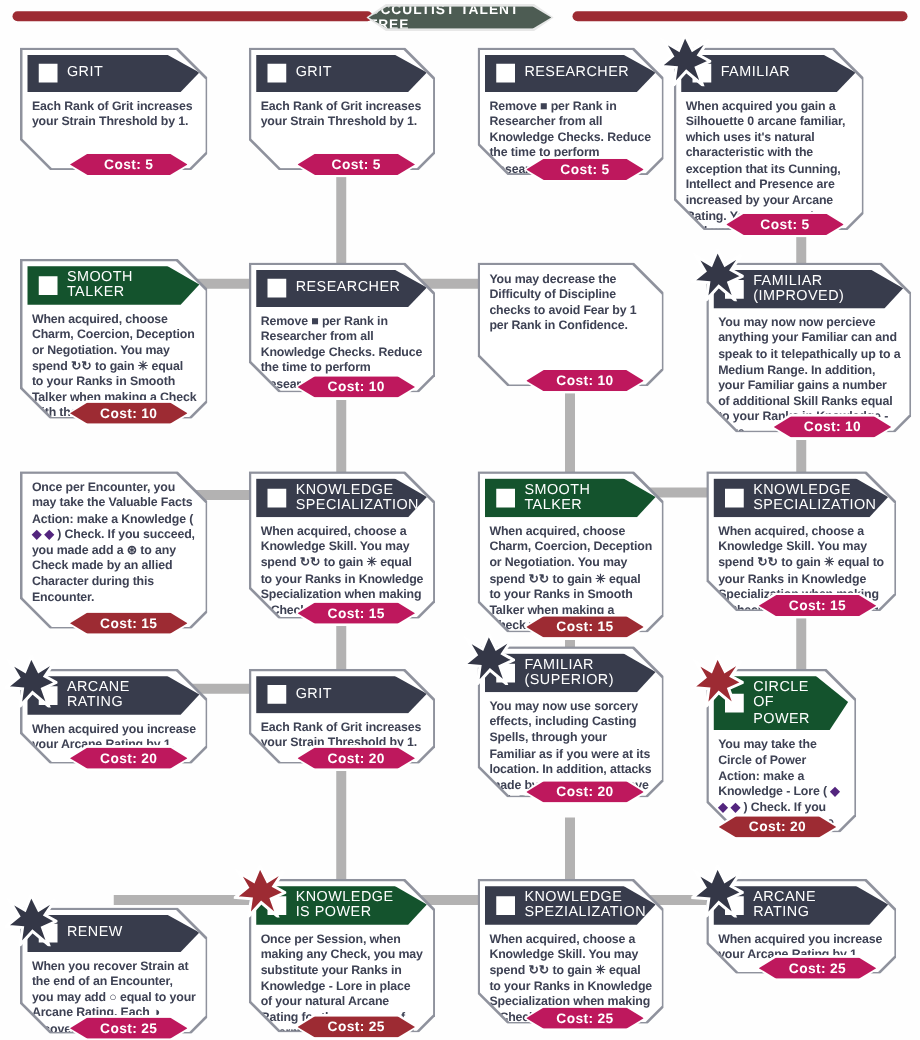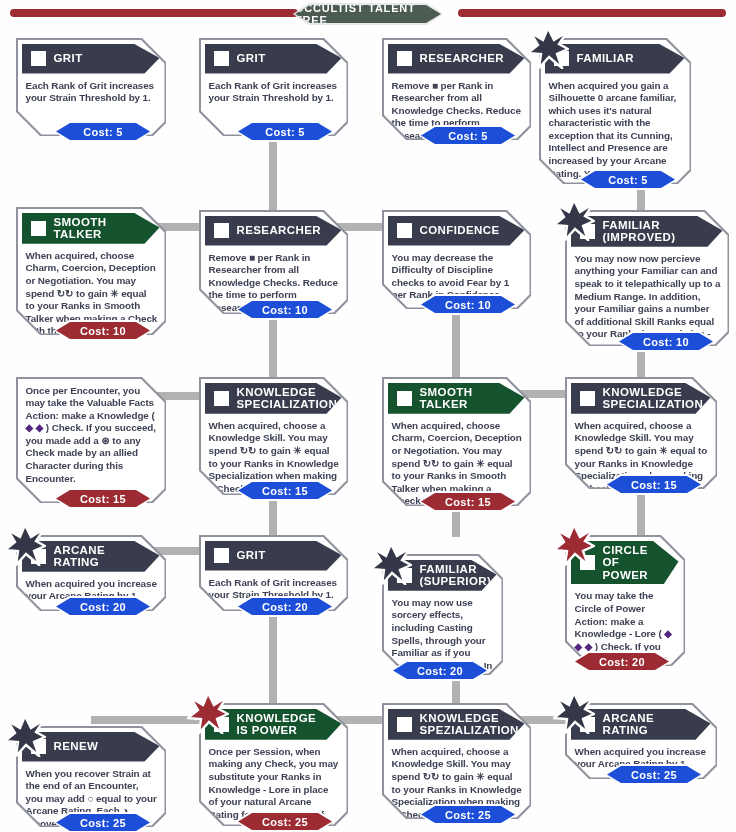--- a/index.html
+++ b/index.html
@@ -22,27 +22,27 @@
   .card{position:absolute;z-index:2;
     --clip:polygon(0 0,calc(100% - 24px) 0,100% 24px,100% calc(100% - 13px),calc(100% - 13px) 100%,24px 100%,0 calc(100% - 24px));}
   .card-shape{position:absolute;inset:0;background:#8f929d;clip-path:var(--clip);}
   .card-white{position:absolute;inset:1.5px;background:#fff;clip-path:var(--clip);overflow:hidden;}
   .card-header{position:relative;margin:4px 5px 0 4px;min-height:30px;
     background:#383c4c;color:#fff;display:flex;align-items:center;gap:8px;
     padding:3px 28px 3px 9px;box-sizing:border-box;
     clip-path:polygon(0 0,calc(100% - 26px) 0,100% 48%,calc(100% - 15px) 100%,0 100%);}
   .card.red .card-header{background:#14532d;}
   .hdr-square{flex:0 0 auto;width:15px;height:15px;background:#fff;}
-  .hdr-title{font-size:11.5px;font-weight:bold;letter-spacing:.4px;line-height:1.1;text-transform:uppercase;}
+  .hdr-title{font-size:11.5px;font-weight:normal;letter-spacing:.4px;line-height:1.1;text-transform:uppercase;}
   .card-body{padding:6px 7px 4px 8px;font-size:9.9px;line-height:1.27;letter-spacing:-.1px;
     font-weight:600;color:#3e4254;}
   
   .cost{position:absolute;right:14px;bottom:-6px;width:98px;height:21px;z-index:3;
     background:#fff;clip-path:polygon(0 50%,15px 0,calc(100% - 15px) 0,100% 50%,calc(100% - 15px) 100%,15px 100%);}
-  .cost-inner{position:absolute;inset:2px;background:#1d4ed8;color:#fff;
+  .cost-inner{position:absolute;inset:2px;background:#be185d;color:#fff;
     clip-path:polygon(0 50%,14px 0,calc(100% - 14px) 0,100% 50%,calc(100% - 14px) 100%,14px 100%);
     display:flex;align-items:center;justify-content:center;font-size:11px;font-weight:bold;letter-spacing:.3px;}
   .card.red .cost-inner{background:#9d2b33;}
   
   .star{position:absolute;top:-11px;left:-12px;width:42px;height:42px;z-index:4;display:none;color:#343747;}
   .card.has-star .star{display:block;}
   .card.red .star{color:#9d2b33;}
   
   .sym{font-weight:bold;font-style:normal;}
   .sym-diff{color:#53257e;}
@@ -161,24 +161,20 @@
       <div class="card-body">Remove <span class="sym sym-set">■</span> per Rank in Researcher from all Knowledge Checks. Reduce the time to perform Research by half.</div>
     </div>
 
     <div class="cost">
       <div class="cost-inner">Cost: 10</div>
     </div>
   </div>
       <div class="card navy" style="left: 382px; top: 210px; width: 149px; height: 99px;">
     <div class="card-shape"></div>
     <div class="card-white">
-      <div class="card-header">
-        <span class="hdr-square"></span>
-        <span class="hdr-title">CONFIDENCE</span>
-      </div>
       <div class="card-body">You may decrease the Difficulty of Discipline checks to avoid Fear by 1 per Rank in Confidence.</div>
     </div>
 
     <div class="cost">
       <div class="cost-inner">Cost: 10</div>
     </div>
   </div>
       <div class="card navy has-star" style="left: 565px; top: 210px; width: 164px; height: 136px;">
     <div class="card-shape"></div>
     <div class="card-white">
@@ -270,21 +266,21 @@
         <span class="hdr-square"></span>
         <span class="hdr-title">GRIT</span>
       </div>
       <div class="card-body">Each Rank of Grit increases your Strain Threshold by 1.</div>
     </div>
 
     <div class="cost">
       <div class="cost-inner">Cost: 20</div>
     </div>
   </div>
-      <div class="card navy has-star" style="left: 382px; top: 554px; width: 121px; height: 121px;">
+      <div class="card navy has-star" style="left: 382px; top: 517px; width: 149px; height: 121px;">
     <div class="card-shape"></div>
     <div class="card-white">
       <div class="card-header">
         <span class="hdr-square"></span>
         <span class="hdr-title">FAMILIAR (SUPERIOR)</span>
       </div>
       <div class="card-body">You may now use sorcery effects, including Casting Spells, through your Familiar as if you were at its location. In addition, attacks made by your Familiar have their Damage increased by your Arcane Rating.</div>
     </div>
     <svg class="star" viewBox="0 0 42 42">
       <polygon points="21,1 27,13 40,5 32,17 41,22 30,27 35,41 22,30 12,41 14,27 1,26 11,18 4,6 16,13" fill="currentColor" stroke="#ffffff" stroke-width="2.4"></polygon>

